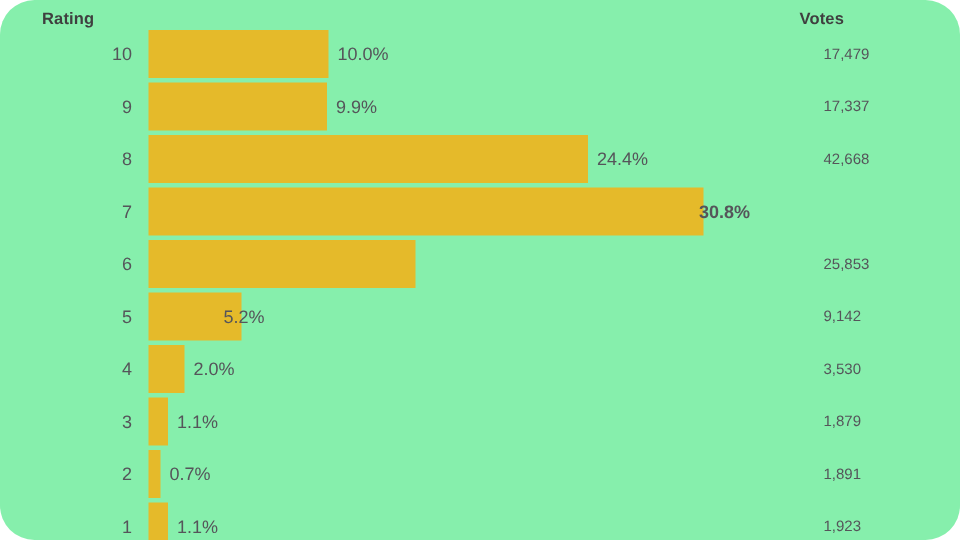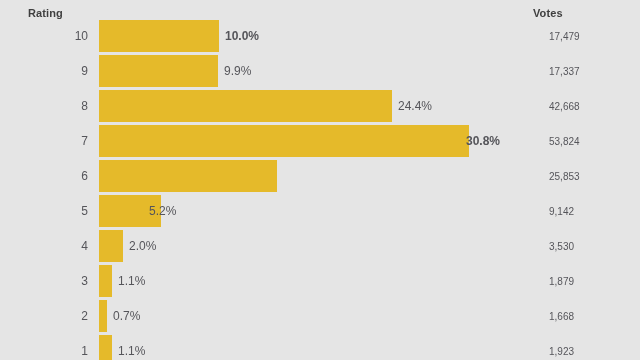--- a/index.html
+++ b/index.html
@@ -11,21 +11,22 @@
     width: 640px;
     height: 360px;
     overflow: hidden;
     font-family: "Liberation Sans", sans-serif;
     color: #4a4a4a;
   }
   #chart-root {
     position: relative;
     width: 640px;
     height: 360px;
-    background: #e5e5e5;
+    background: #86efac;
+    border-radius: 23px;
   }
 
   
   .col-header {
     position: absolute;
     font-weight: bold;
     font-size: 11px;
     color: #3f3f3f;
     letter-spacing: 0.1px;
     white-space: nowrap;
@@ -86,40 +87,39 @@
 <div id="chart-root">
 
   <div class="col-header" id="rating-header">Rating</div>
 
   <div class="col-header" id="votes-header">Votes</div>
 
   <div id="rows-container">
       <div class="row" style="top: 19px;">
         <div class="row-rating-label">10</div>
         <div class="row-bar" style="width: 120px; background: rgb(229, 186, 42);"></div>
-        <div class="row-pct-label" style="left: 209px; font-weight: bold;">10.0%</div>
+        <div class="row-pct-label" style="left: 209px;">10.0%</div>
         <div class="row-votes-label">17,479</div>
       </div>
       <div class="row" style="top: 54px;">
         <div class="row-rating-label">9</div>
         <div class="row-bar" style="width: 119px; background: rgb(229, 186, 42);"></div>
         <div class="row-pct-label" style="left: 208px;">9.9%</div>
         <div class="row-votes-label">17,337</div>
       </div>
       <div class="row" style="top: 89px;">
         <div class="row-rating-label">8</div>
         <div class="row-bar" style="width: 293px; background: rgb(229, 186, 42);"></div>
         <div class="row-pct-label" style="left: 382px;">24.4%</div>
         <div class="row-votes-label">42,668</div>
       </div>
       <div class="row" style="top: 124px;">
         <div class="row-rating-label">7</div>
         <div class="row-bar" style="width: 370px; background: rgb(229, 186, 42);"></div>
         <div class="row-pct-label" style="left: 450px; font-weight: bold;">30.8%</div>
-        <div class="row-votes-label">53,824</div>
       </div>
       <div class="row" style="top: 159px;">
         <div class="row-rating-label">6</div>
         <div class="row-bar" style="width: 178px; background: rgb(229, 186, 42);"></div>
         <div class="row-votes-label">25,853</div>
       </div>
       <div class="row" style="top: 194px;">
         <div class="row-rating-label">5</div>
         <div class="row-bar" style="width: 62px; background: rgb(229, 186, 42);"></div>
         <div class="row-pct-label" style="left: 133px;">5.2%</div>
@@ -134,21 +134,21 @@
       <div class="row" style="top: 264px;">
         <div class="row-rating-label">3</div>
         <div class="row-bar" style="width: 13px; background: rgb(229, 186, 42);"></div>
         <div class="row-pct-label" style="left: 102px;">1.1%</div>
         <div class="row-votes-label">1,879</div>
       </div>
       <div class="row" style="top: 299px;">
         <div class="row-rating-label">2</div>
         <div class="row-bar" style="width: 8px; background: rgb(229, 186, 42);"></div>
         <div class="row-pct-label" style="left: 97px;">0.7%</div>
-        <div class="row-votes-label">1,668</div>
+        <div class="row-votes-label">1,891</div>
       </div>
       <div class="row" style="top: 334px;">
         <div class="row-rating-label">1</div>
         <div class="row-bar" style="width: 13px; background: rgb(229, 186, 42);"></div>
         <div class="row-pct-label" style="left: 102px;">1.1%</div>
         <div class="row-votes-label">1,923</div>
       </div>
     </div>
 
 </div>

